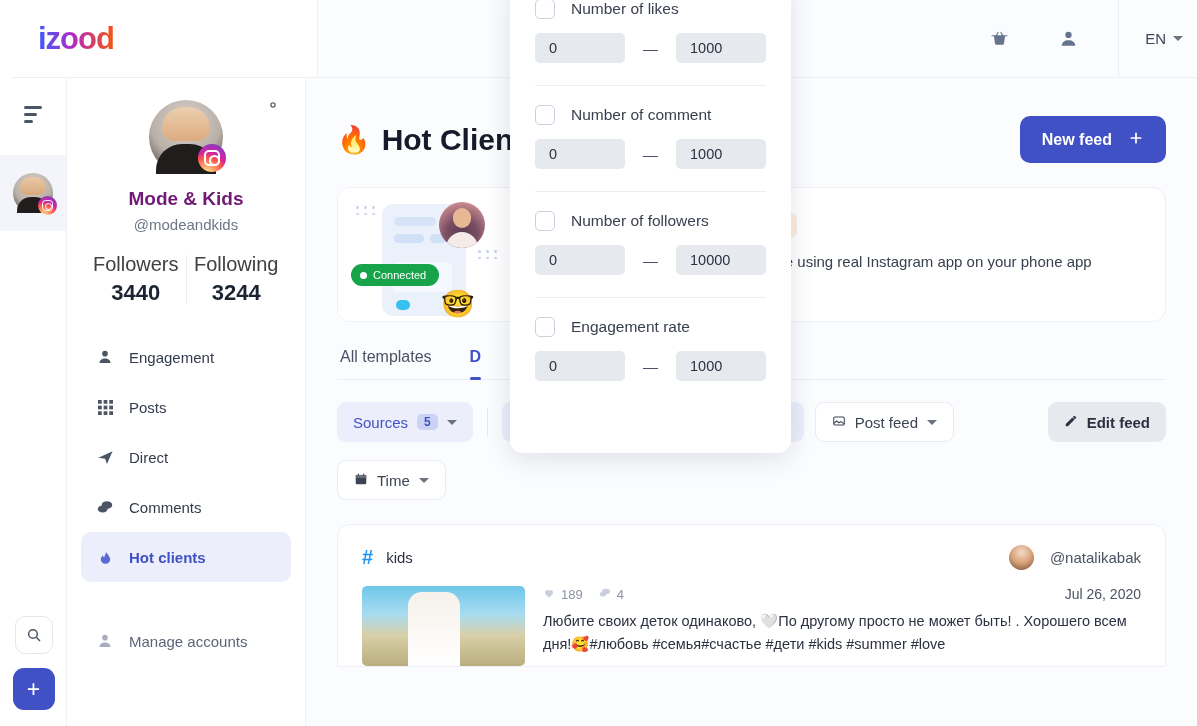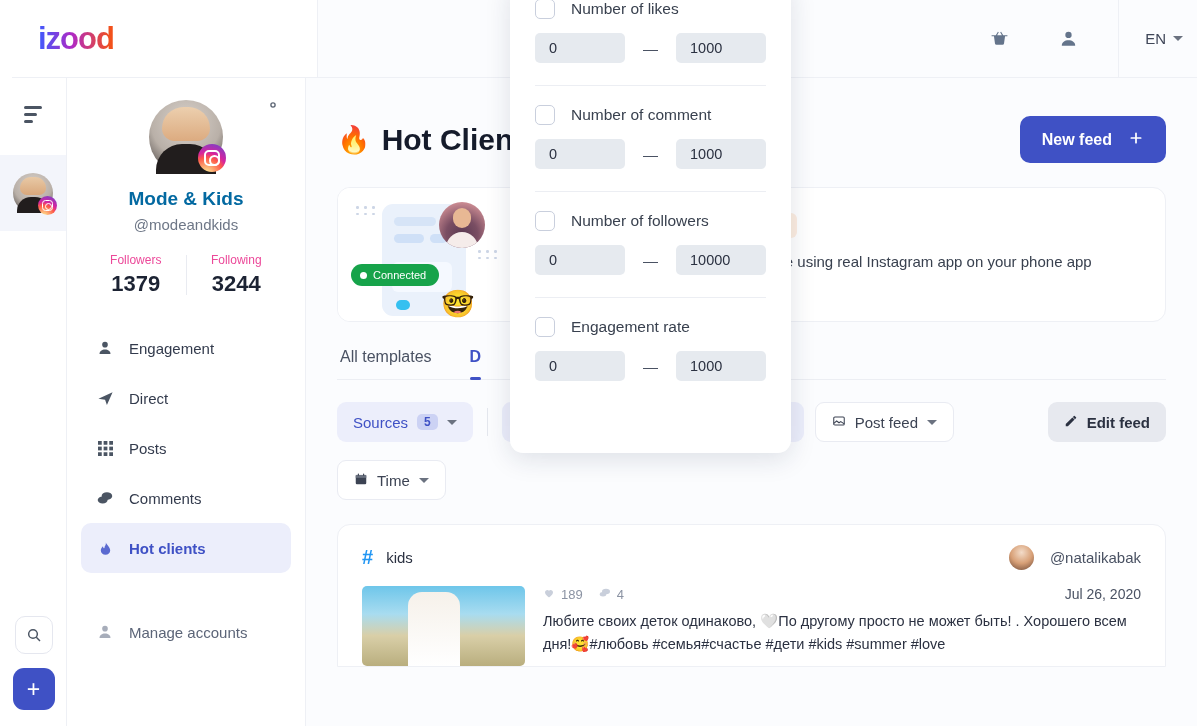--- a/index.html
+++ b/index.html
@@ -107,25 +107,25 @@
     content:""; position:absolute; left:13px; top:7px; width:48px; height:34px; border-radius:24px 24px 14px 14px;
     background: linear-gradient(180deg,#eccfae,#dcab80);
   }
   .prof-av::after{
     content:""; position:absolute; left:7px; bottom:0; width:60px; height:30px; border-radius:26px 26px 0 0;
     background:#211d1d;
   }
   .prof-av .ig-badge{ width:28px;height:28px; right:-3px; bottom:2px;}
   .prof-av .ig-badge .sq{width:16px;height:16px;border-width:2.2px;border-radius:5px;}
   .prof-av .ig-badge .sq::after{left:3px;top:3px;width:7px;height:7px;border-width:2px;}
-  .prof-name{ font-size:19px;font-weight:bold;color:#0369a1;margin-top:14px;}
+  .prof-name{ font-size:19px;font-weight:bold;color:#701a75;margin-top:14px;}
   .prof-handle{ font-size:15px;color:#6e7787;margin-top:6px;}
   .prof-stats{ display:flex; margin-top:20px; width:200px;}
   .stat{ flex:1; text-align:center;}
-  .stat .lbl{ font-size:12px;color:#ec4899;}
+  .stat .lbl{ font-size:20px;color:#404040;}
   .stat .val{ font-size:22px;font-weight:bold;color:#1c2333;margin-top:4px;}
   .stat-div{ width:1px;background:#e9ebf1;margin:2px 0;}
 
   .menu{ margin-top:26px; padding:0 14px;}
   .mi{
     display:flex;align-items:center;gap:14px;height:50px;padding:0 14px;border-radius:10px;
     font-size:15px;color:#333b4d;cursor:pointer;
   }
   .mi .ic{ width:20px;display:flex;align-items:center;justify-content:center;color:#4b5563;}
   .mi.active{ background:#eceefb; color:#3f51c5; font-weight:bold;}
@@ -327,63 +327,63 @@
     <div class="prof-av">
       <span class="ig-badge">
           <span class="sq"></span>
         </span>
     </div>
     <div class="prof-name">Mode &amp; Kids</div>
     <div class="prof-handle">@modeandkids</div>
     <div class="prof-stats">
       <div class="stat">
         <div class="lbl">Followers</div>
-        <div class="val">1379</div>
+        <div class="val">3440</div>
       </div>
       <div class="stat-div"></div>
       <div class="stat">
         <div class="lbl">Following</div>
         <div class="val">3244</div>
       </div>
     </div>
   </div>
 
   <div class="menu">
     <div class="mi">
       <span class="ic">
         <svg width="16" height="16" viewBox="0 0 24 24" fill="currentColor">
             <circle cx="12" cy="7" r="4.2"></circle>
             <path d="M3.8 21c0-4.2 3.7-6.6 8.2-6.6s8.2 2.4 8.2 6.6z"></path>
           </svg>
       </span>
       <span>Engagement</span>
-    </div>
-    <div class="mi">
-      <span class="ic">
-        <svg width="17" height="17" viewBox="0 0 24 24" fill="currentColor">
-            <path d="M2 12.5L22 3l-8 18-2.6-7.3L2 12.5z"></path>
-          </svg>
-      </span>
-      <span>Direct</span>
     </div>
     <div class="mi">
       <span class="ic">
         <svg width="15" height="15" viewBox="0 0 16 16" fill="currentColor">
             <rect x="0" y="0" width="4" height="4"></rect>
             <rect x="6" y="0" width="4" height="4"></rect>
             <rect x="12" y="0" width="4" height="4"></rect>
             <rect x="0" y="6" width="4" height="4"></rect>
             <rect x="6" y="6" width="4" height="4"></rect>
             <rect x="12" y="6" width="4" height="4"></rect>
             <rect x="0" y="12" width="4" height="4"></rect>
             <rect x="6" y="12" width="4" height="4"></rect>
             <rect x="12" y="12" width="4" height="4"></rect>
           </svg>
       </span>
       <span>Posts</span>
+    </div>
+    <div class="mi">
+      <span class="ic">
+        <svg width="17" height="17" viewBox="0 0 24 24" fill="currentColor">
+            <path d="M2 12.5L22 3l-8 18-2.6-7.3L2 12.5z"></path>
+          </svg>
+      </span>
+      <span>Direct</span>
     </div>
     <div class="mi">
       <span class="ic">
         <svg width="17" height="17" viewBox="0 0 24 24" fill="currentColor">
             <ellipse cx="14" cy="8.5" rx="7.5" ry="5.5"></ellipse>
             <ellipse cx="8" cy="14" rx="7" ry="5"></ellipse>
           </svg>
       </span>
       <span>Comments</span>
     </div>

